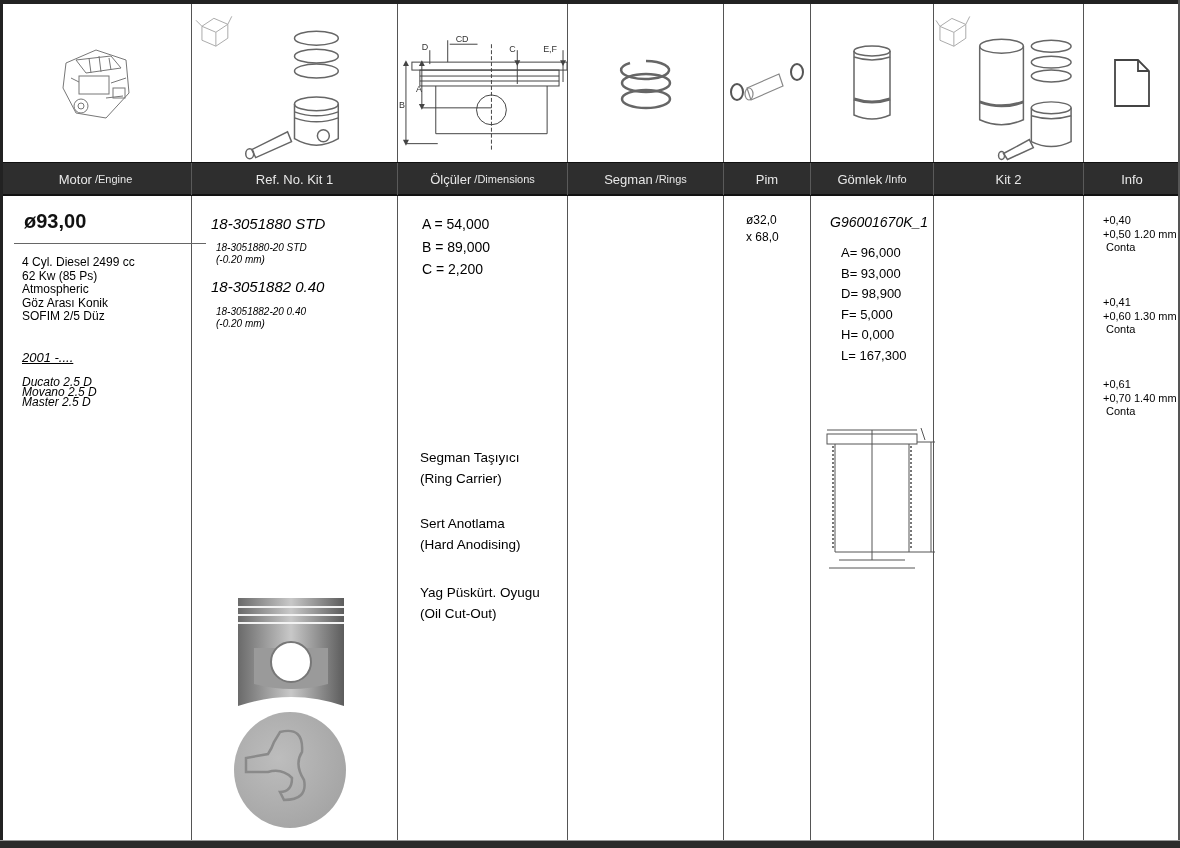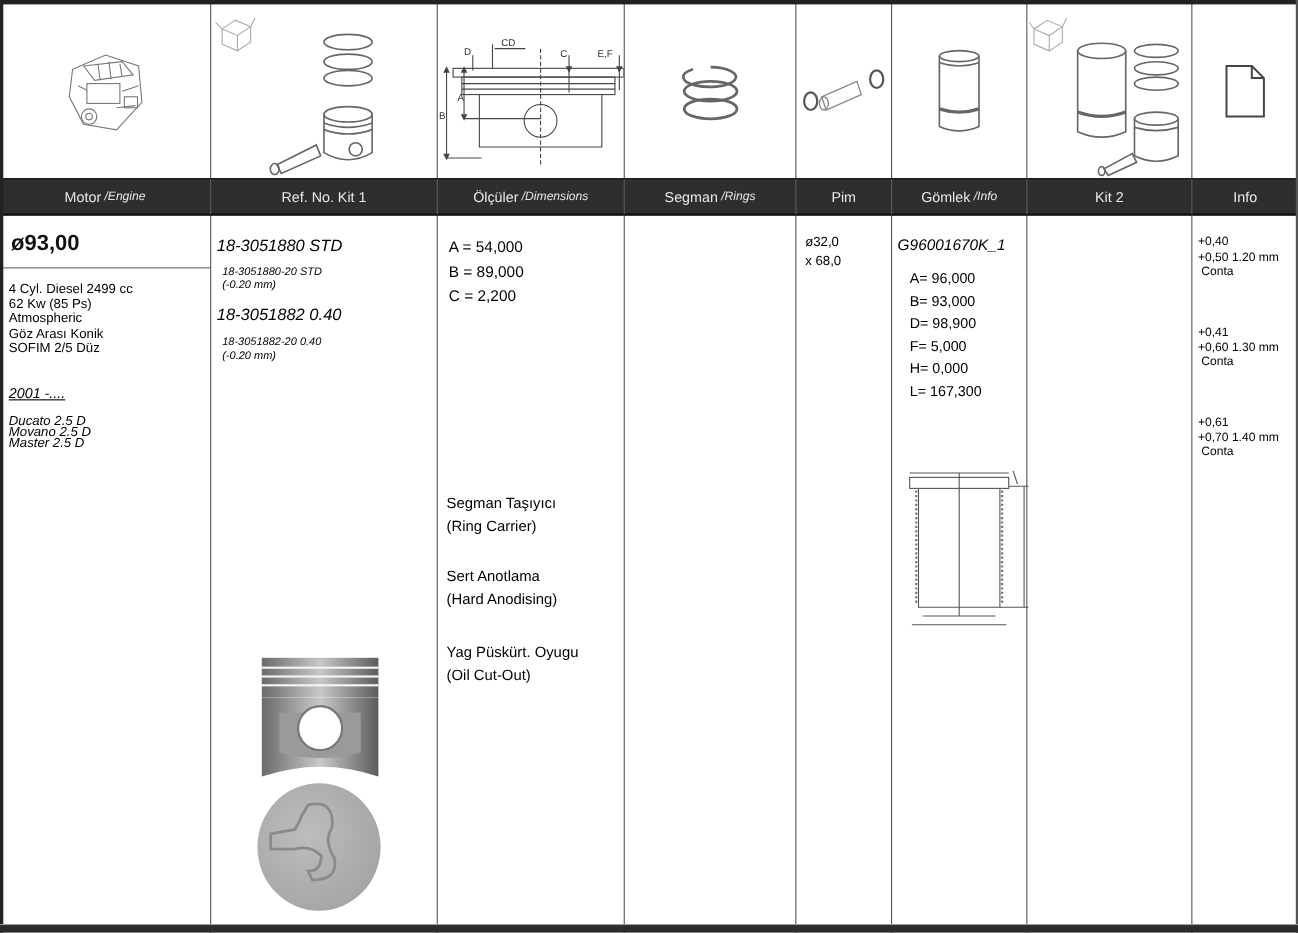--- a/index.html
+++ b/index.html
@@ -11,23 +11,23 @@
   .bottombar { position: absolute; left: 0; top: 840px; width: 1180px; height: 8px; background: #2b2b2b; border-top: 1px solid #999; }
   .leftedge { position: absolute; left: 0; top: 0; width: 3px; height: 848px; background: #222; }
   .rightedge { position: absolute; left: 1178px; top: 0; width: 2px; height: 848px; background: #555; }
 
   .col { position: absolute; top: 0; height: 848px; border-right: 1px solid #555; }
   .img-cell { position: absolute; left: 0; top: 4px; width: 100%; height: 158px; display: flex; align-items: center; justify-content: center; }
   .img-cell svg { display: block; }
 
   .header { position: absolute; left: 0; top: 162px; width: 1180px; height: 34px; background: #2e2e2e; border-top: 1px solid #111; border-bottom: 2px solid #111; }
   .hcell { position: absolute; top: 0; height: 32px; display: flex; align-items: center; justify-content: center; color: #e8e8e8; font-family: "Liberation Sans", sans-serif; font-size: 13px; border-right: 1px solid #5a5a5a; }
-  .hcell .it { font-style: italic; font-size: 11px; margin-left: 3px; }
-
-  .body-cell { position: absolute; top: 196px; height: 594px; font-family: "Liberation Sans", sans-serif; }
+  .hcell .it { font-size: 11px; margin-left: 3px; }
+
+  .body-cell { position: absolute; top: 196px; height: 594px; font-family: "Liberation Sans", sans-serif; margin-left: 14px; }
 
   .t { position: absolute; white-space: nowrap; color: #000000; }
   .diam-title { font-size: 20px; font-weight: bold; left: 10px; top: 14px; color: #111; }
   .diam-line { position: absolute; left: 0; top: 47px; width: 192px; height: 1px; background: #666; }
   .eng-spec { font-size: 12px; line-height: 13.5px; left: 8px; top: 60px; }
   .eng-year { font-size: 13px; font-style: italic; text-decoration: underline; left: 8px; top: 154px; }
   .eng-models { font-size: 12px; font-style: italic; line-height: 10px; left: 8px; top: 181px; }
 
   .ref-main { font-size: 15px; font-style: italic; left: 5px; }
   .ref-sub { font-size: 10px; font-style: italic; line-height: 12px; left: 10px; }

